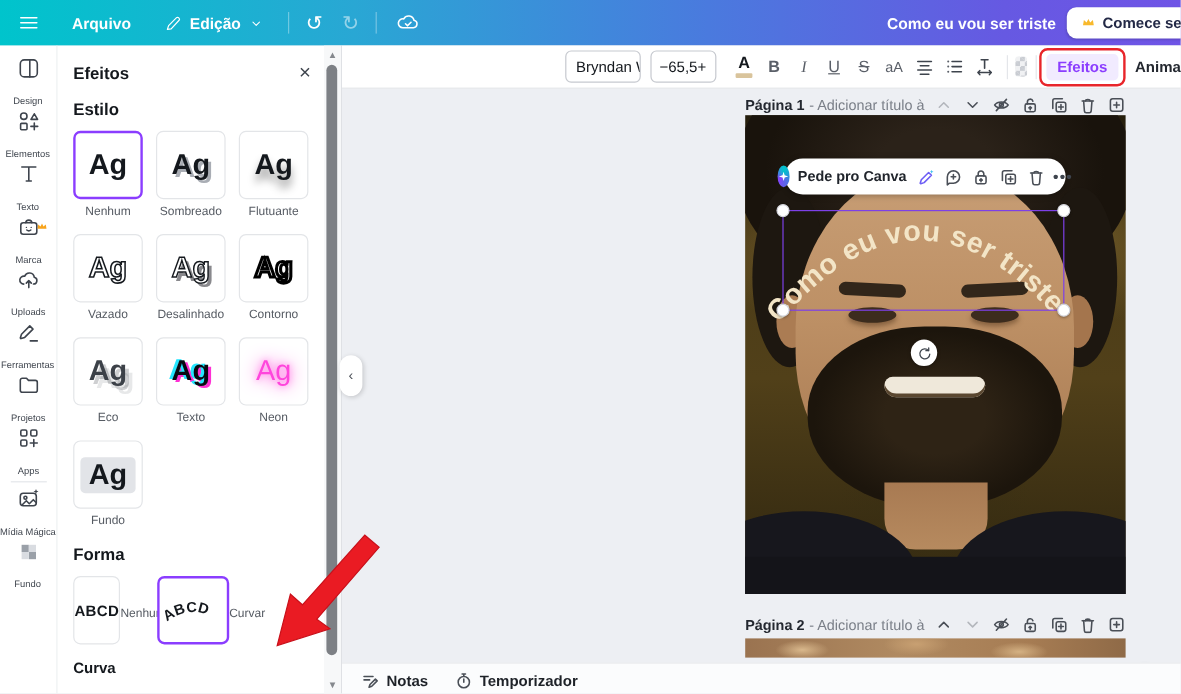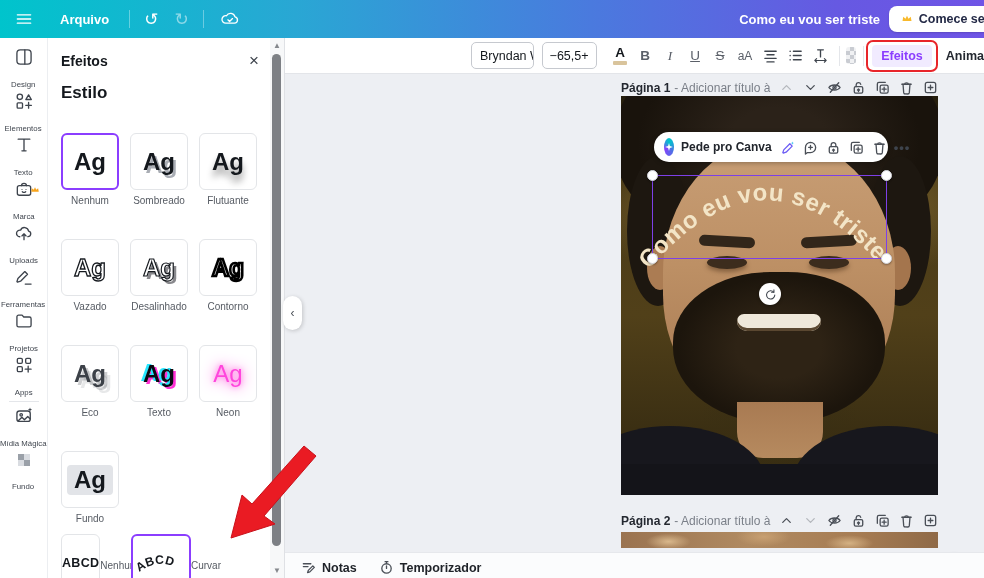--- a/index.html
+++ b/index.html
@@ -30,25 +30,25 @@
   .sb-item .lbl { font-size:8.5px; color:#40464f; white-space:nowrap; transform:scale(.92); }
   .sb-div { width:30px; height:1px; background:#e4e6ea; margin:3px 0; }
   .sb-badge { position:absolute; top:3px; right:8px; }
 
   
   .panel { position:absolute; left:48px; top:38px; width:237px; height:540px; background:#fff; border-right:1px solid #dfe1e5; }
   .panel-inner { position:absolute; left:0; top:0; width:222px; height:540px; overflow:hidden; padding:14px 0 0 13px; }
   .panel-head { display:flex; align-items:center; justify-content:space-between; width:198px; }
   .panel-title { font-size:14px; font-weight:700; color:#14181d; }
   .panel-close { font-size:17px; color:#3e444d; cursor:pointer; line-height:1; }
-  .sec-title { font-size:17px; font-weight:700; color:#14181d; margin-top:14px; }
+  .sec-title { font-size:14px; font-weight:700; color:#14181d; margin-top:14px; }
   .fx-grid { display:flex; flex-wrap:wrap; gap:13px 11px; width:205px; margin-top:10px; }
   .fx-cell { width:58px; display:flex; flex-direction:column; align-items:center; cursor:pointer; }
   .fx-card { width:58px; height:57px; background:#fff; border:1px solid #e3e5e8; border-radius:6px;
-    display:flex; align-items:center; justify-content:center;margin-top:20px; }
+    display:flex; align-items:center; justify-content:center; }
   .fx-cell.sel .fx-card { border:2px solid #8b3dff; }
   .fx-cell .lbl { margin-top:5px; font-size:10px; color:#565b63; }
   .smp { font-size:24px; font-weight:700; color:#14181d; line-height:1; }
   .fx1 .smp { text-shadow:2.5px 2.5px 0 #a9adb4; }
   .fx2 .smp { text-shadow:0 7px 7px rgba(0,0,0,.4); }
   .fx3 .smp { color:transparent; -webkit-text-stroke:1.3px #14181d; }
   .fx4 .smp { color:#fff; -webkit-text-stroke:1.2px #14181d; text-shadow:3px 3px 0 rgba(40,40,48,.55); }
   .fx5 .smp { color:#fff; -webkit-text-stroke:2.6px #000; font-weight:800; }
   .fx6 .smp { color:#3c4148; text-shadow:3px 3px 0 rgba(60,65,72,.25), 6px 6px 0 rgba(60,65,72,.12); }
   .fx7 .smp { color:#0a0a12; text-shadow:-2.5px -1px 0 #26e6ff, 2.5px 1.5px 0 #ff2fd4; }
@@ -139,21 +139,21 @@
   .curved-text { left:0; top:0; width:317px; height:400px; pointer-events:none; }
 
   .selbox { position:absolute; left:31px; top:79px; width:235px; height:84px; border:1.6px solid #7d40e7; }
   .handle { position:absolute; width:11px; height:11px; border-radius:50%; background:#fff; border:1px solid #d2d3da;
     box-shadow:0 1px 2px rgba(0,0,0,.3); cursor:pointer; }
   .h-tl{left:-6px;top:-6px;} .h-tr{right:-6px;top:-6px;} .h-bl{left:-6px;bottom:-6px;} .h-br{right:-6px;bottom:-6px;}
   .rotate-h { position:absolute; left:138px; top:187px; width:22px; height:22px; border-radius:50%; background:#fff;
     box-shadow:0 1px 3px rgba(0,0,0,.35); display:flex; align-items:center; justify-content:center; cursor:pointer; }
 
   .ask-pill { position:absolute; left:33px; top:36px; width:234px; height:30px; background:#fff; border-radius:15px;
-    box-shadow:0 1px 5px rgba(0,0,0,.3); display:flex; align-items:center; gap:7px; padding:0 10px; }
+    box-shadow:0 1px 5px rgba(0,0,0,.3); display:flex; align-items:center; gap:7px; padding:0 10px;justify-content:center; }
   .ask-pill .ai-dot { width:18px; height:18px; border-radius:50%;
     background:conic-gradient(#00c4cc,#3f7de0,#8a3ffc,#00c4cc); display:flex; align-items:center; justify-content:center; cursor:pointer;}
   .ask-pill .lbl { font-size:12px; font-weight:700; color:#21252c; white-space:nowrap; cursor:pointer;}
   .ask-pill .pic { display:flex; cursor:pointer; margin-left:1px;}
   .ask-pill .dots { font-size:13px; color:#3e444d; letter-spacing:1px; font-weight:700; cursor:pointer;}
 
   
   .sliver { position:absolute; left:621px; top:532px; width:317px; height:16px; cursor:pointer;
     background:
      radial-gradient(28px 10px at 15% 60%, #d9b88c 0%, transparent 80%),
@@ -180,20 +180,29 @@
 <div id="app">
 
   <div class="topbar">
     <div class="tb-item" style="padding:0 12px 0 14px;">
       <svg class="ic w" width="20" height="20" viewBox="0 0 24 24">
           <path d="M4 7h16M4 12h16M4 17h16"></path>
         </svg>
     </div>
     <div class="tb-item">
       <span>Arquivo</span>
+    </div>
+    <div class="tb-item">
+      <svg class="ic w" width="15" height="15" viewBox="0 0 24 24">
+          <path d="M4 20 l1.6-5 L16.2 4.4 a1.8 1.8 0 0 1 2.6 0 l.8.8 a1.8 1.8 0 0 1 0 2.6 L9 19.4 Z"></path>
+        </svg>
+      <span>Edição</span>
+      <svg class="ic w" width="13" height="13" viewBox="0 0 24 24">
+          <path d="M7 10 l5 5 5-5"></path>
+        </svg>
     </div>
     <div class="tb-sep"></div>
     <div class="tb-item" style="padding:0 8px;">
       <span class="tb-glyph">↺</span>
     </div>
     <div class="tb-item dim" style="padding:0 8px;">
       <span class="tb-glyph">↻</span>
     </div>
     <div class="tb-sep"></div>
     <div class="tb-item" style="padding:0 10px;">
@@ -363,20 +372,21 @@
           <span class="lbl">Neon</span>
         </div>
         <div class="fx-cell fx9">
           <div class="fx-card">
               <span class="smp">Ag</span>
             </div>
           <span class="lbl">Fundo</span>
         </div>
       </div>
 
+      <div class="sec-title">Forma</div>
       <div class="shape-grid">
         <div class="sh-cell">
           <div class="sh-card">
               <span>ABCD</span>
             </div>
           <span class="lbl">Nenhum</span>
         </div>
         <div class="sh-cell sel">
           <div class="sh-card">
             <svg width="56" height="44" viewBox="0 0 60 44">

